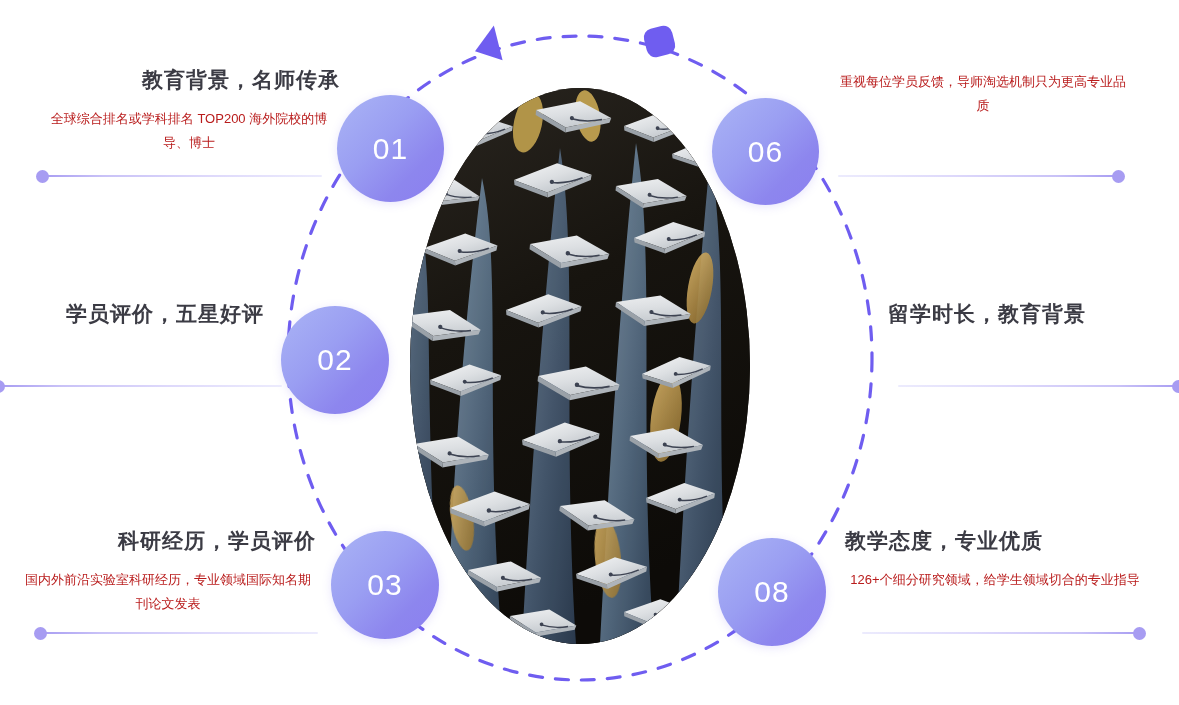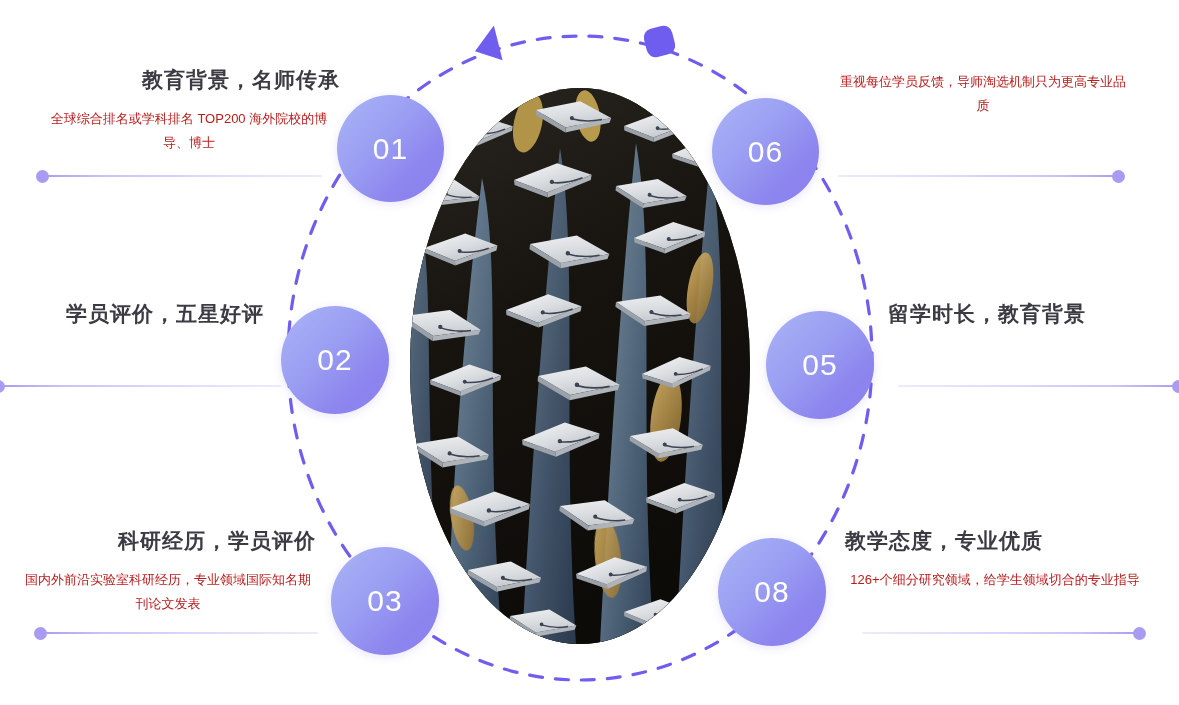--- a/index.html
+++ b/index.html
@@ -181,31 +181,28 @@
   </div>
 
   <div class="node" style="left:337px;top:95px;width:107px;height:107px;">
     <span>01</span>
   </div>
 
   <div class="node" style="left:281px;top:306px;width:108px;height:108px;">
     <span>02</span>
   </div>
 
-  <div class="node" style="left:331px;top:547px;width:108px;height:108px;">
+  <div class="node" style="left:331px;top:531px;width:108px;height:108px;">
     <span>03</span>
   </div>
 
   <div class="node" style="left:718px;top:538px;width:108px;height:108px;">
     <span>08</span>
   </div>
 
-  <div class="node" style="left:766px;top:311px;width:108px;height:108px;">
-    <span>05</span>
-  </div>
 
   <div class="node" style="left:712px;top:98px;width:107px;height:107px;">
     <span>06</span>
   </div>
 
   <div class="block right-align" style="left:38px;top:66px;width:302px;">
     <div class="title">教育背景，名师传承</div>
     <div class="desc">全球综合排名或学科排名 TOP200 海外院校的博导、博士</div>
   </div>
   <div class="rule from-left" style="left:42px;top:175px;width:280px;"></div>

